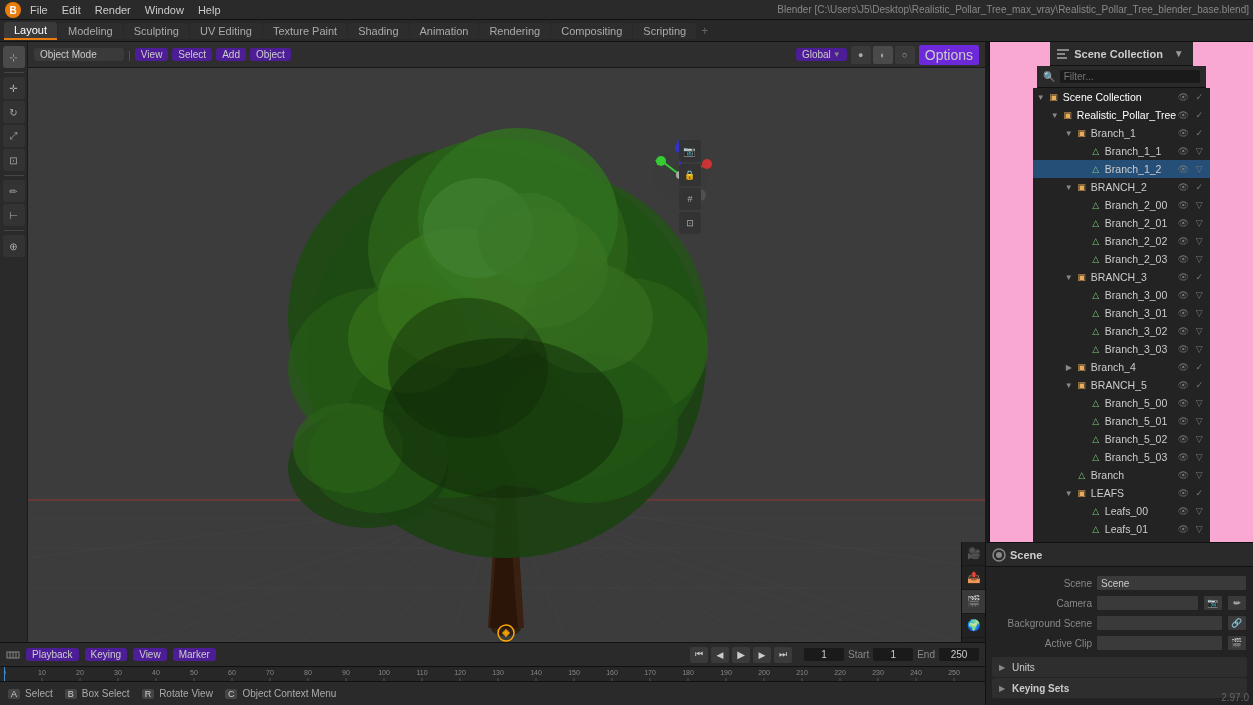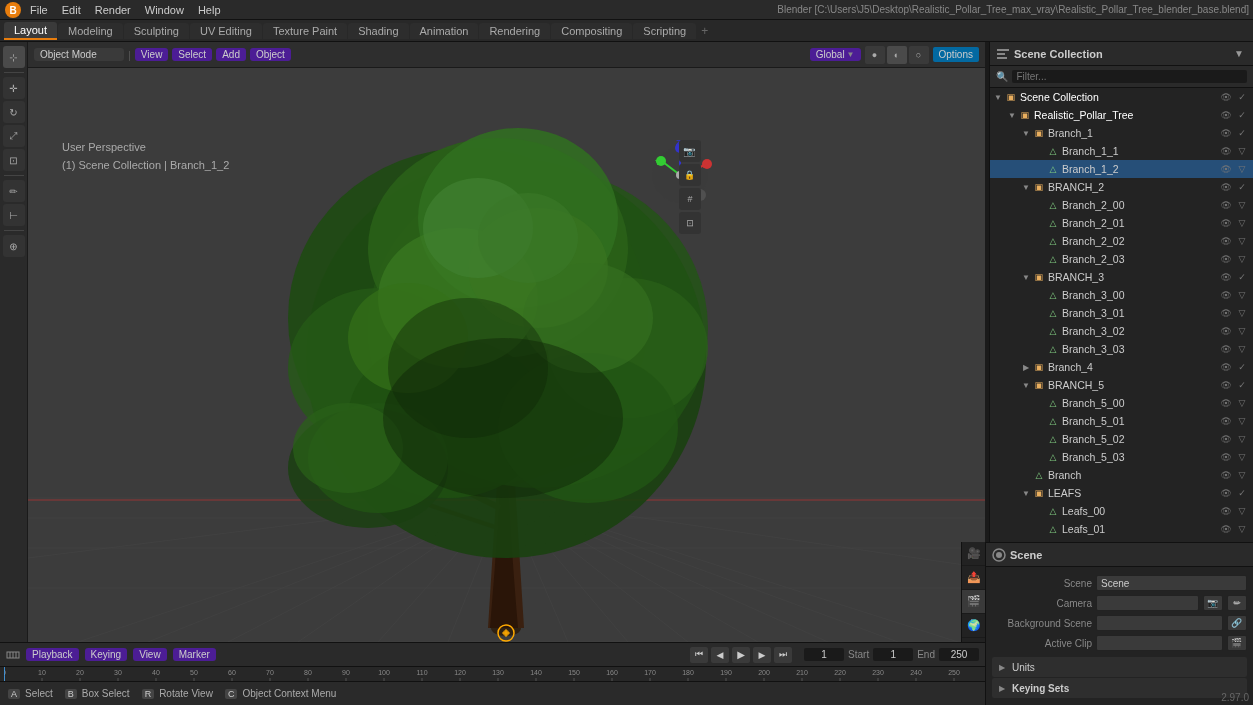--- a/index.html
+++ b/index.html
@@ -172,20 +172,21 @@
     #right-panel {
       position: absolute;
       top: 42px;
       right: 0;
       width: 264px;
       height: 500px;
       background: #f9a8d4;
       display: flex;
       flex-direction: column;
       border-left: 1px solid #111;
+      align-items: center;
     }
 
     #outliner-header {
       height: 24px;
       background: #2a2a2a;
       display: flex;
       align-items: center;
       padding: 0 6px;
       gap: 4px;
       border-bottom: 1px solid #111;
@@ -537,21 +538,21 @@
   <div class="vp-header-btn" style="display:flex;align-items:center;gap:2px;">
     <span>Global</span>
     <span style="font-size:8px;color:#888;">▼</span>
   </div>
 
   <div style="display:flex;gap:2px;align-items:center;">
     <div style="width:20px;height:18px;background:#3a3a3a;border-radius:2px;display:flex;align-items:center;justify-content:center;cursor:pointer;font-size:9px;color:#aaa;">●</div>
     <div style="width:20px;height:18px;background:#4a4a4a;border-radius:2px;display:flex;align-items:center;justify-content:center;cursor:pointer;font-size:9px;color:#aaa;">◐</div>
     <div style="width:20px;height:18px;background:#3a3a3a;border-radius:2px;display:flex;align-items:center;justify-content:center;cursor:pointer;font-size:9px;color:#aaa;">○</div>
   </div>
-  <div style="background:#0369a1;border-radius:2px;padding:2px 6px;cursor:pointer;font-size:10px;color:#ccc;">Options</div>
+  <div style="background:#6d28d9;border-radius:2px;padding:2px 6px;cursor:pointer;font-size:14px;color:#ccc;">Options</div>
 </div>
 
 <div id="viewport-canvas">
 
   <svg class="grid-svg" viewBox="0 0 957 574" xmlns="http://www.w3.org/2000/svg">
 
     <defs>
       <radialGradient id="treeGrad" cx="50%" cy="40%" r="50%">
         <stop offset="0%" stop-color="#2a5a1a"></stop>
         <stop offset="60%" stop-color="#1a4010"></stop>
@@ -630,24 +631,20 @@
 
     <ellipse cx="475" cy="350" rx="120" ry="80" fill="#102808" opacity="0.5"></ellipse>
     <ellipse cx="440" cy="300" rx="80" ry="70" fill="#0f2508" opacity="0.4"></ellipse>
 
     <circle cx="478" cy="565" r="8" fill="none" stroke="#ffaa00" stroke-width="1.5"></circle>
     <line x1="474" y1="565" x2="482" y2="565" stroke="#ffaa00" stroke-width="1"></line>
     <line x1="478" y1="561" x2="478" y2="569" stroke="#ffaa00" stroke-width="1"></line>
     <circle cx="478" cy="565" r="3" fill="#ffaa00" opacity="0.8"></circle>
   </svg>
 
-  <div id="vp-top-overlay">
-    <div class="vp-overlay-text">User Perspective</div>
-    <div class="vp-overlay-text">(1) Scene Collection | Branch_1_2</div>
-  </div>
 
   <div id="gizmo">
     <svg width="70" height="70" viewBox="0 0 70 70">
 
       <circle cx="35" cy="35" r="28" fill="rgba(60,60,60,0.3)"></circle>
 
       <line x1="35" y1="35" x2="60" y2="25" stroke="#cc3333" stroke-width="2"></line>
       <circle cx="62" cy="24" r="5" fill="#cc3333"></circle>
       <text x="58" y="28" font-size="8" fill="#cc3333" font-weight="bold">X</text>
 

